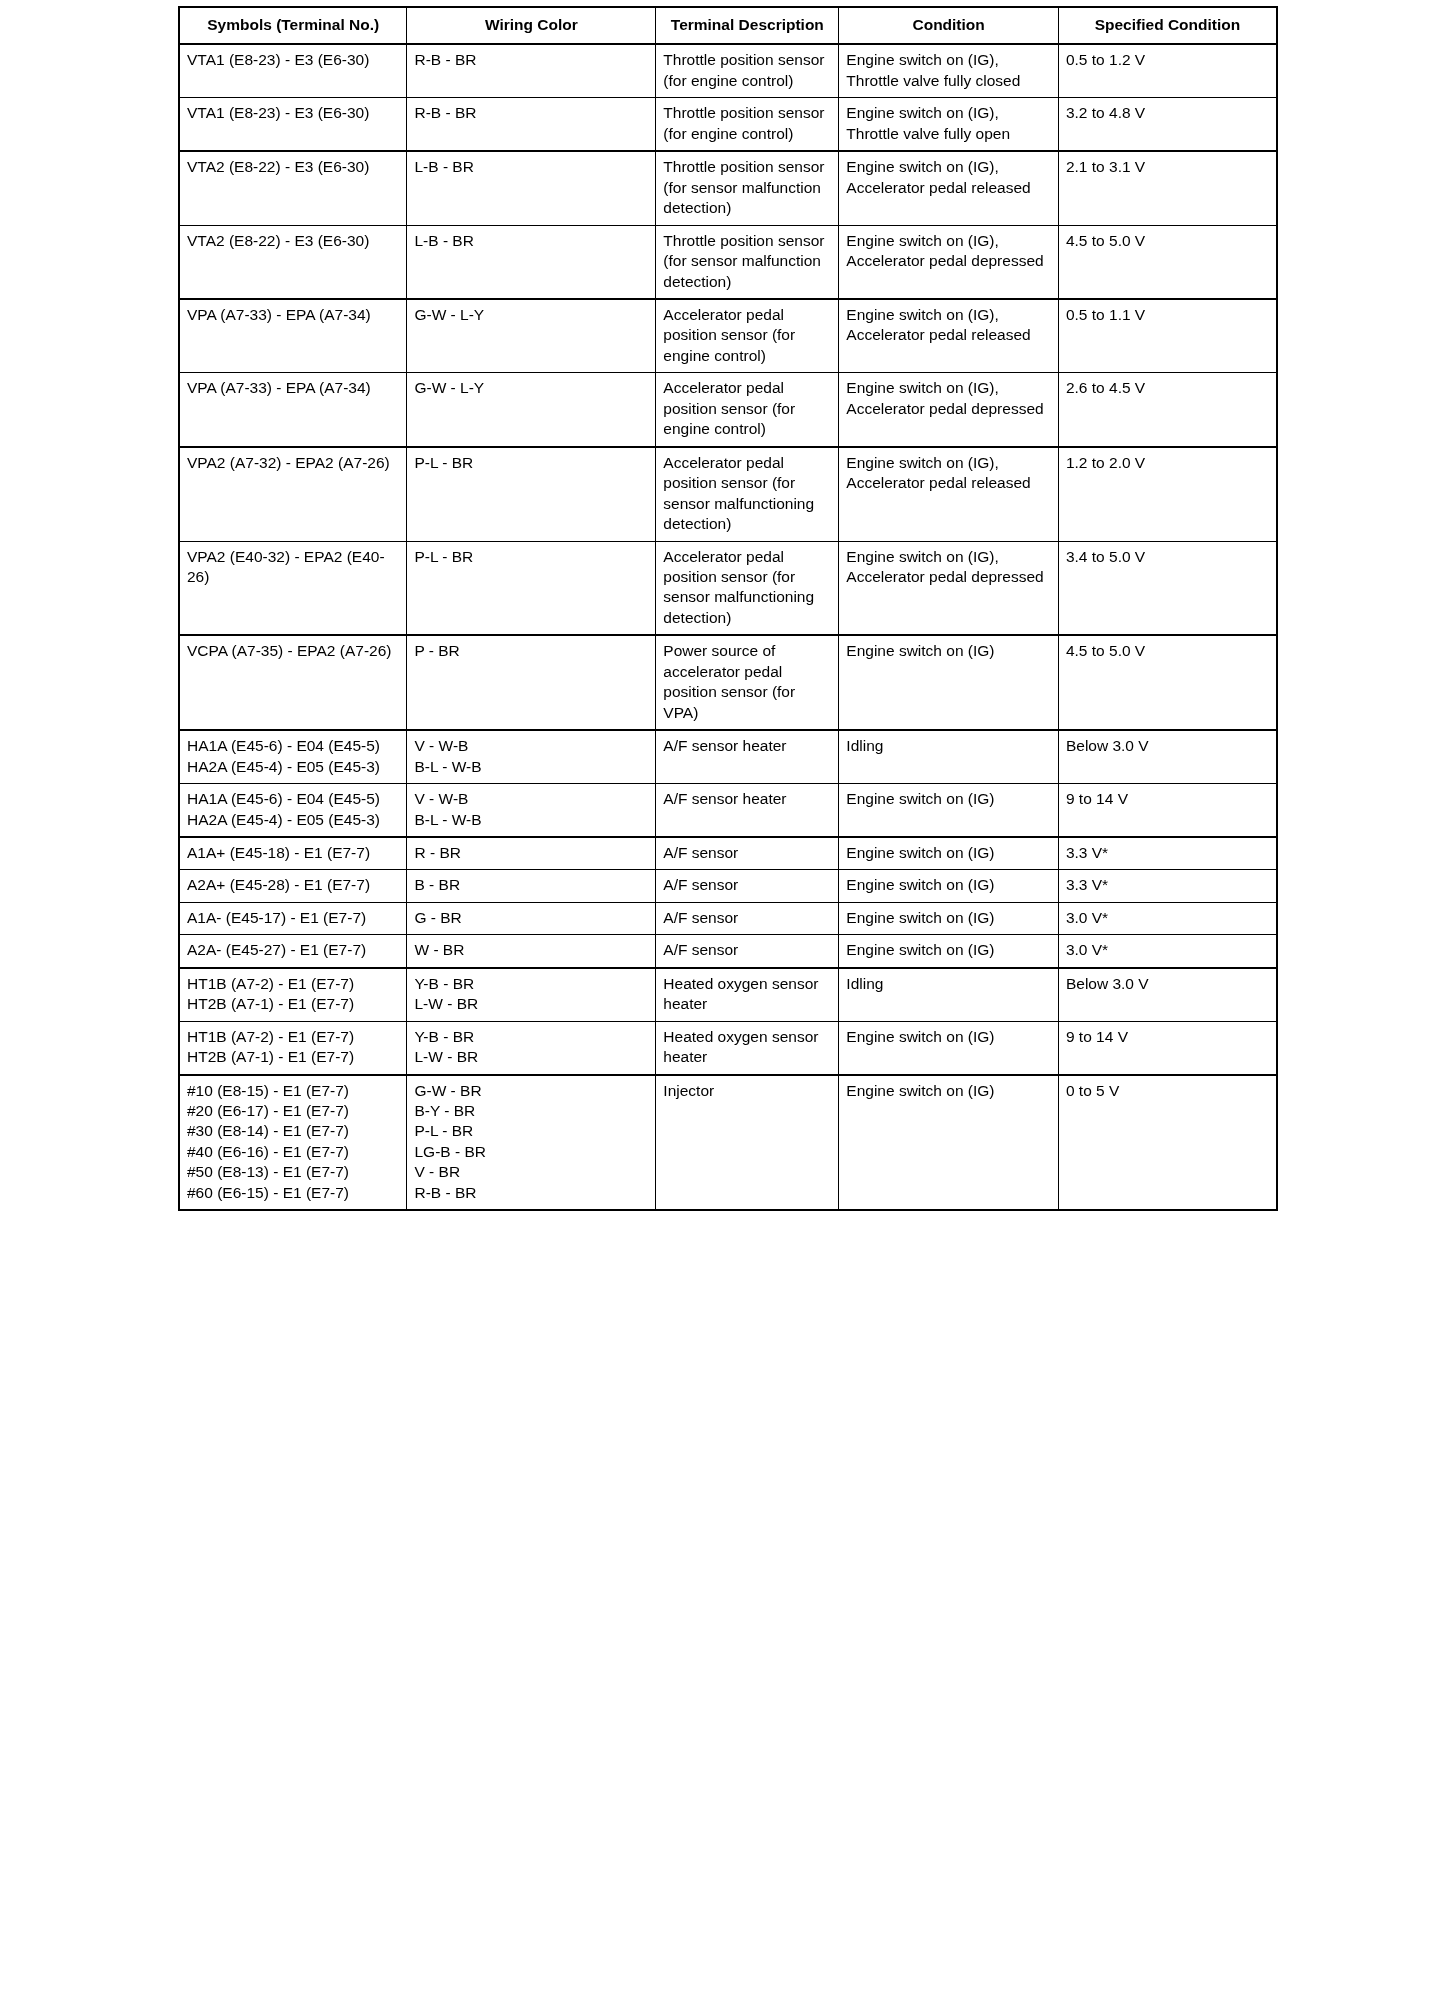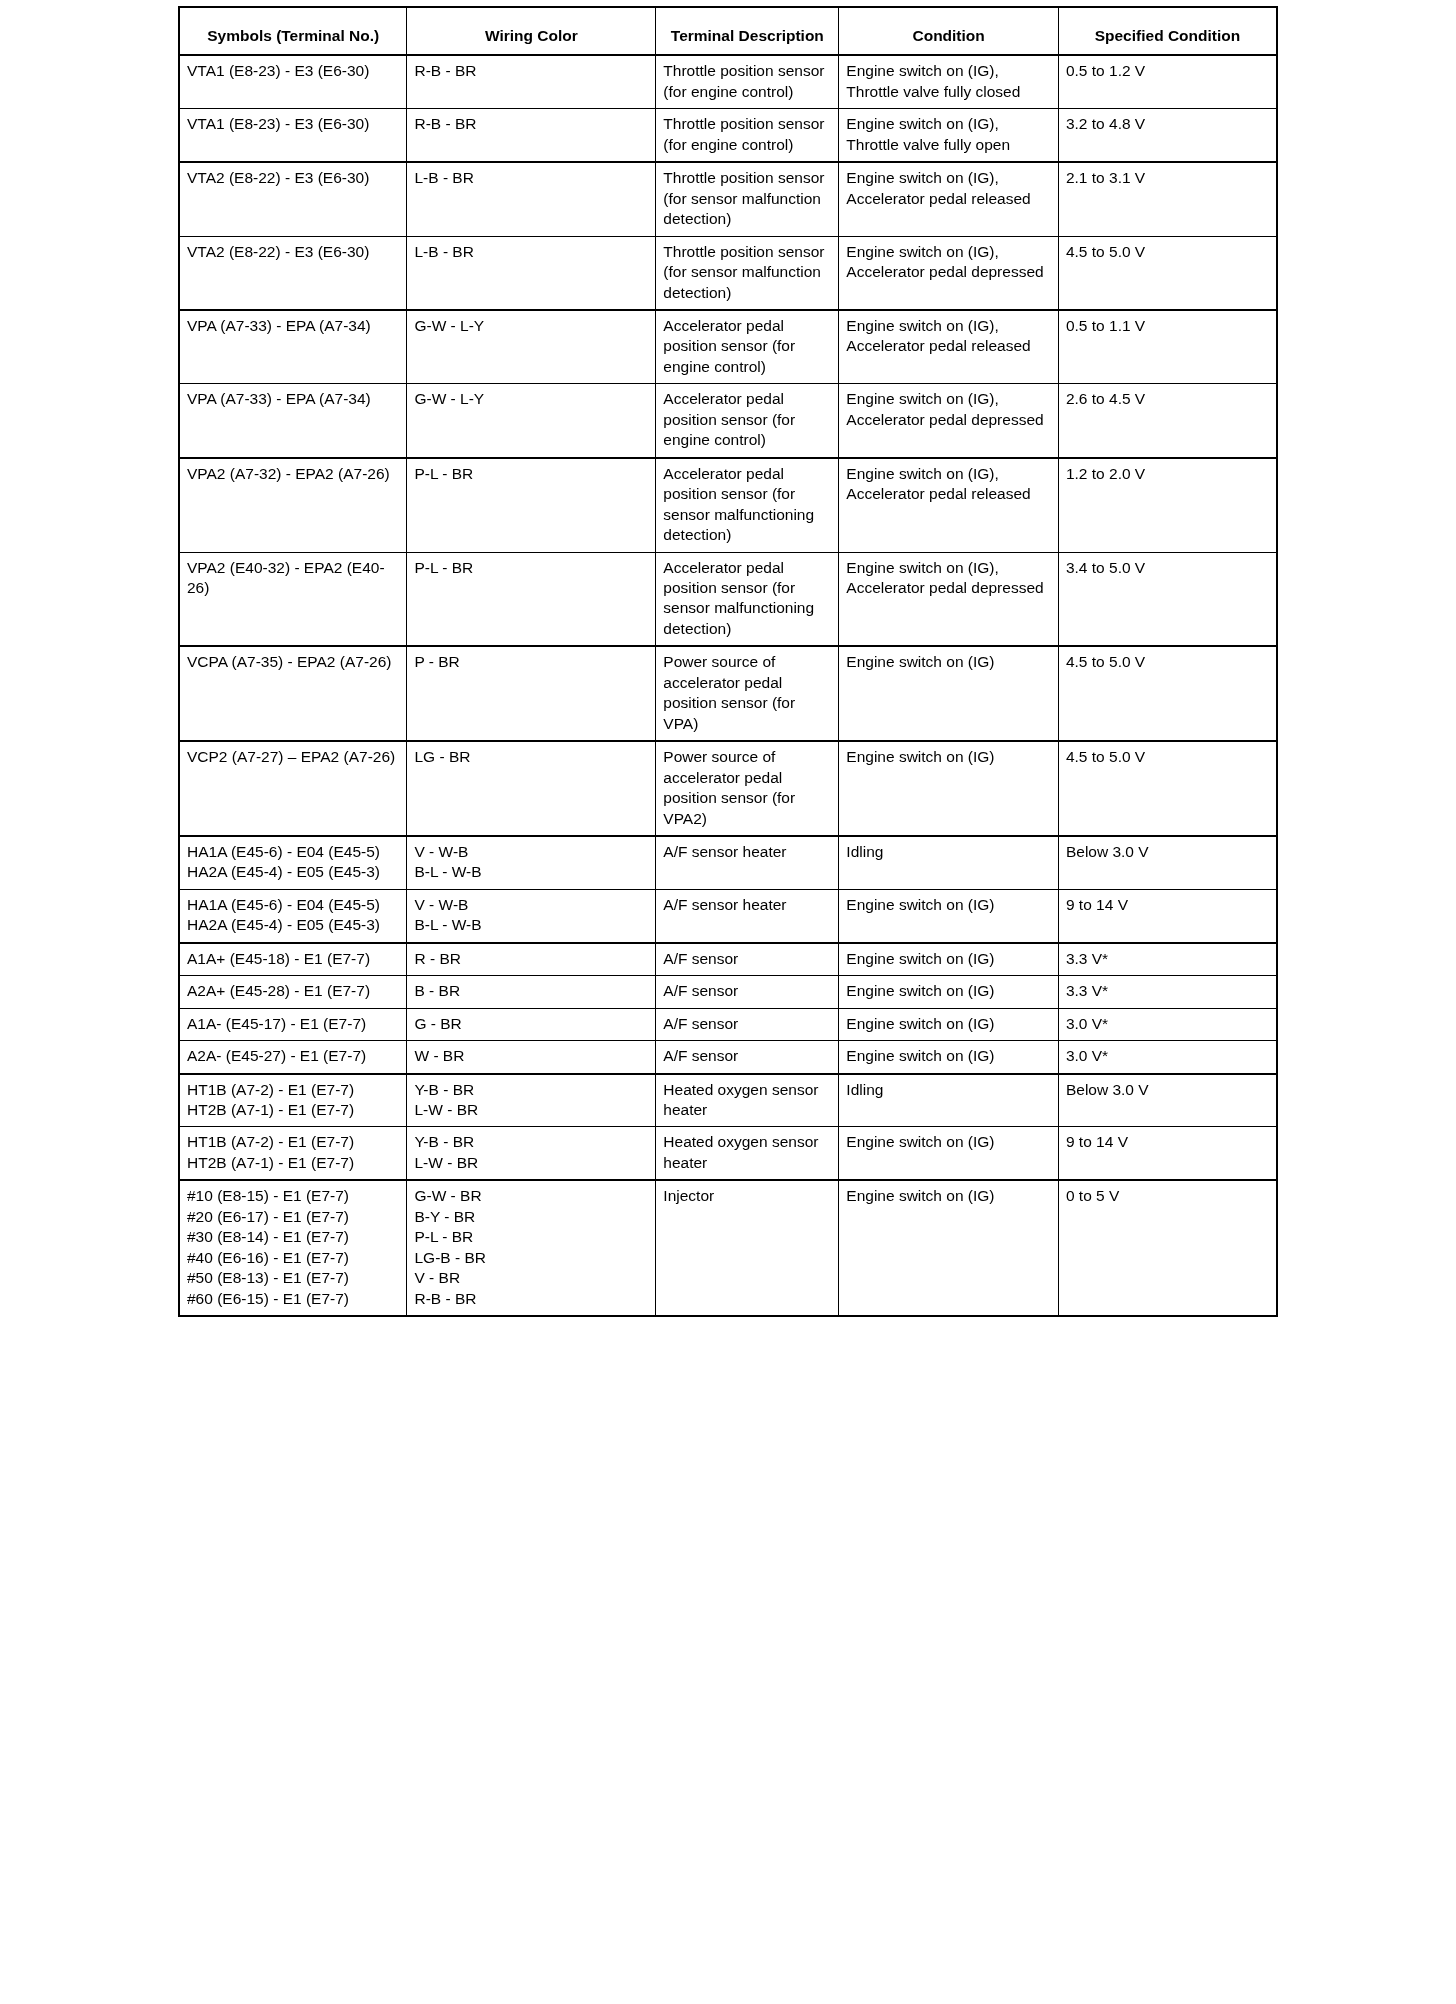--- a/index.html
+++ b/index.html
@@ -35,21 +35,21 @@
     vertical-align: top;
     padding: 5px 7px 6px 7px;
     font-size: 15.5px;
     line-height: 1.32;
     text-align: left;
   }
   table.spec thead th {
     font-weight: bold;
     text-align: center;
     vertical-align: middle;
-    padding: 18px 6px 8px 6px;
+    padding: 7px 6px 8px 6px;
     font-size: 15.5px;
     border-bottom: 2px solid #000;
   }
   td.mid { vertical-align: middle; }
   td.pre { white-space: pre-line; }
   tr.thickbottom > td { border-bottom-width: 2px; border-bottom-style: solid; border-bottom-color: #000; }
 </style>
 </head>
 <body>
 
@@ -128,27 +128,20 @@
           <td class="pre mid">Engine switch on (IG), Accelerator pedal depressed</td>
           <td class="pre mid">3.4 to 5.0 V</td>
         </tr>
         <tr class="thickbottom">
           <td class="pre">VCPA (A7-35) - EPA2 (A7-26)</td>
           <td class="pre mid">P - BR</td>
           <td class="pre">Power source of accelerator pedal position sensor (for VPA)</td>
           <td class="pre mid">Engine switch on (IG)</td>
           <td class="pre mid">4.5 to 5.0 V</td>
         </tr>
-        <tr class="thickbottom">
-          <td class="pre">VCP2 (A7-27) – EPA2 (A7-26)</td>
-          <td class="pre mid">LG - BR</td>
-          <td class="pre">Power source of accelerator pedal position sensor (for VPA2)</td>
-          <td class="pre mid">Engine switch on (IG)</td>
-          <td class="pre mid">4.5 to 5.0 V</td>
-        </tr>
         <tr>
           <td class="pre">HA1A (E45-6) - E04 (E45-5)
 HA2A (E45-4) - E05 (E45-3)</td>
           <td class="pre mid">V - W-B
 B-L - W-B</td>
           <td class="pre">A/F sensor heater</td>
           <td class="pre mid">Idling</td>
           <td class="pre mid">Below 3.0 V</td>
         </tr>
         <tr class="thickbottom">

